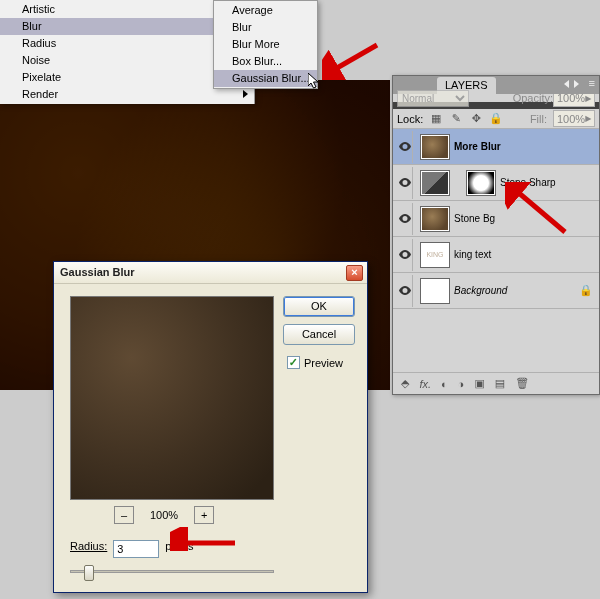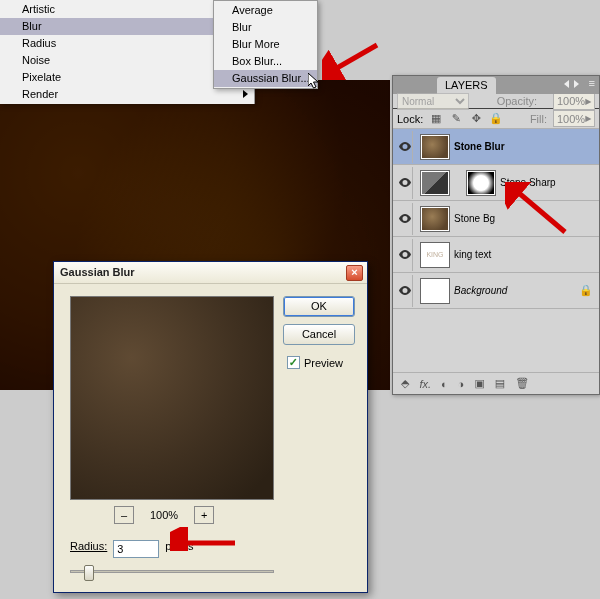--- a/index.html
+++ b/index.html
@@ -204,22 +204,22 @@
     position:absolute; top:4px;
     border-top:4px solid transparent;
     border-bottom:4px solid transparent;
   }
   .layers .tabrow .arrL { right:30px; border-right:5px solid #eee; }
   .layers .tabrow .arrR { right:20px; border-left:5px solid #eee; }
   .layers .tabrow .xbtn { position:absolute; right:4px; top:1px; color:#eee;}
 
   .layers .optrow {
     height:15px; display:flex; align-items:center; padding:0 4px;
-    border-bottom:1px solid #404040;
-    gap:16px;
+    border-bottom:7px solid #404040;
+    gap:0;
   }
   .layers select, .layers .opbox, .layers .fillbox {
     height:17px; border:1px solid #b1b1b1; background:#eceae0;
     font-size:10px;
   }
   .layers select { width:72px; color:#8a8a8a; }
   .layers .olabel { color:#8a8a8a; margin-left:auto;}
   .layers .opbox, .layers .fillbox {
     width:42px; display:inline-flex; align-items:center; padding:0 3px;
     justify-content:space-between; color:#888;
@@ -409,21 +409,21 @@
   </div>
 
   <div class="list">
     <div class="row sel">
       <div class="eye">
           <svg viewBox="0 0 12 9">
             <path d="M6 0 C2 0 0 4.5 0 4.5 S2 9 6 9 12 4.5 12 4.5 10 0 6 0 Z M6 7 A2.5 2.5 0 1 1 6 2 A2.5 2.5 0 1 1 6 7" fill="#333"></path>
           </svg>
         </div>
       <div class="thumb stone"></div>
-      <span class="lname">Stone Blur</span>
+      <span class="lname">More Blur</span>
     </div>
     <div class="row">
       <div class="eye">
           <svg viewBox="0 0 12 9">
             <path d="M6 0 C2 0 0 4.5 0 4.5 S2 9 6 9 12 4.5 12 4.5 10 0 6 0 Z M6 7 A2.5 2.5 0 1 1 6 2 A2.5 2.5 0 1 1 6 7" fill="#333"></path>
           </svg>
         </div>
       <div class="thumb bw"></div>
       <span class="link"></span>
       <div class="thumb mask"></div>

